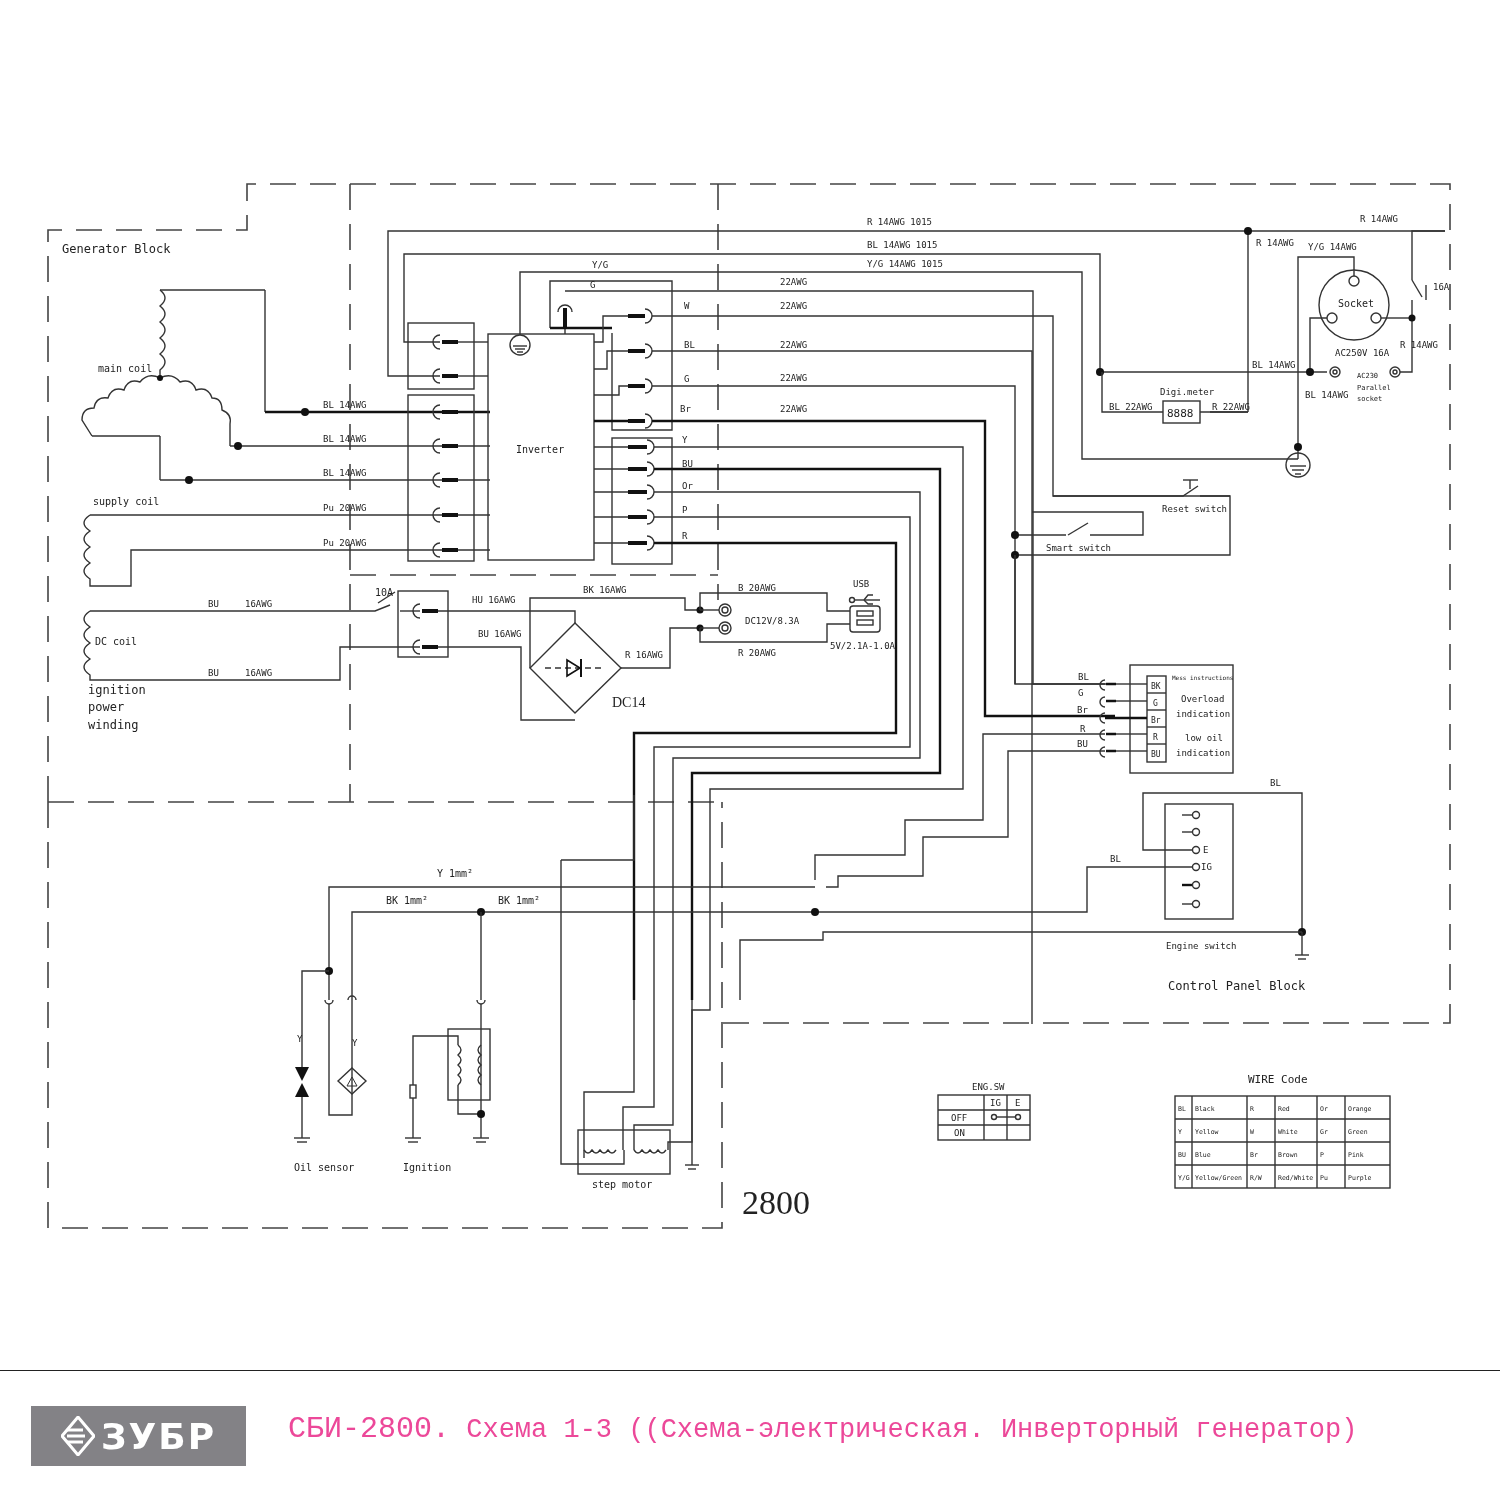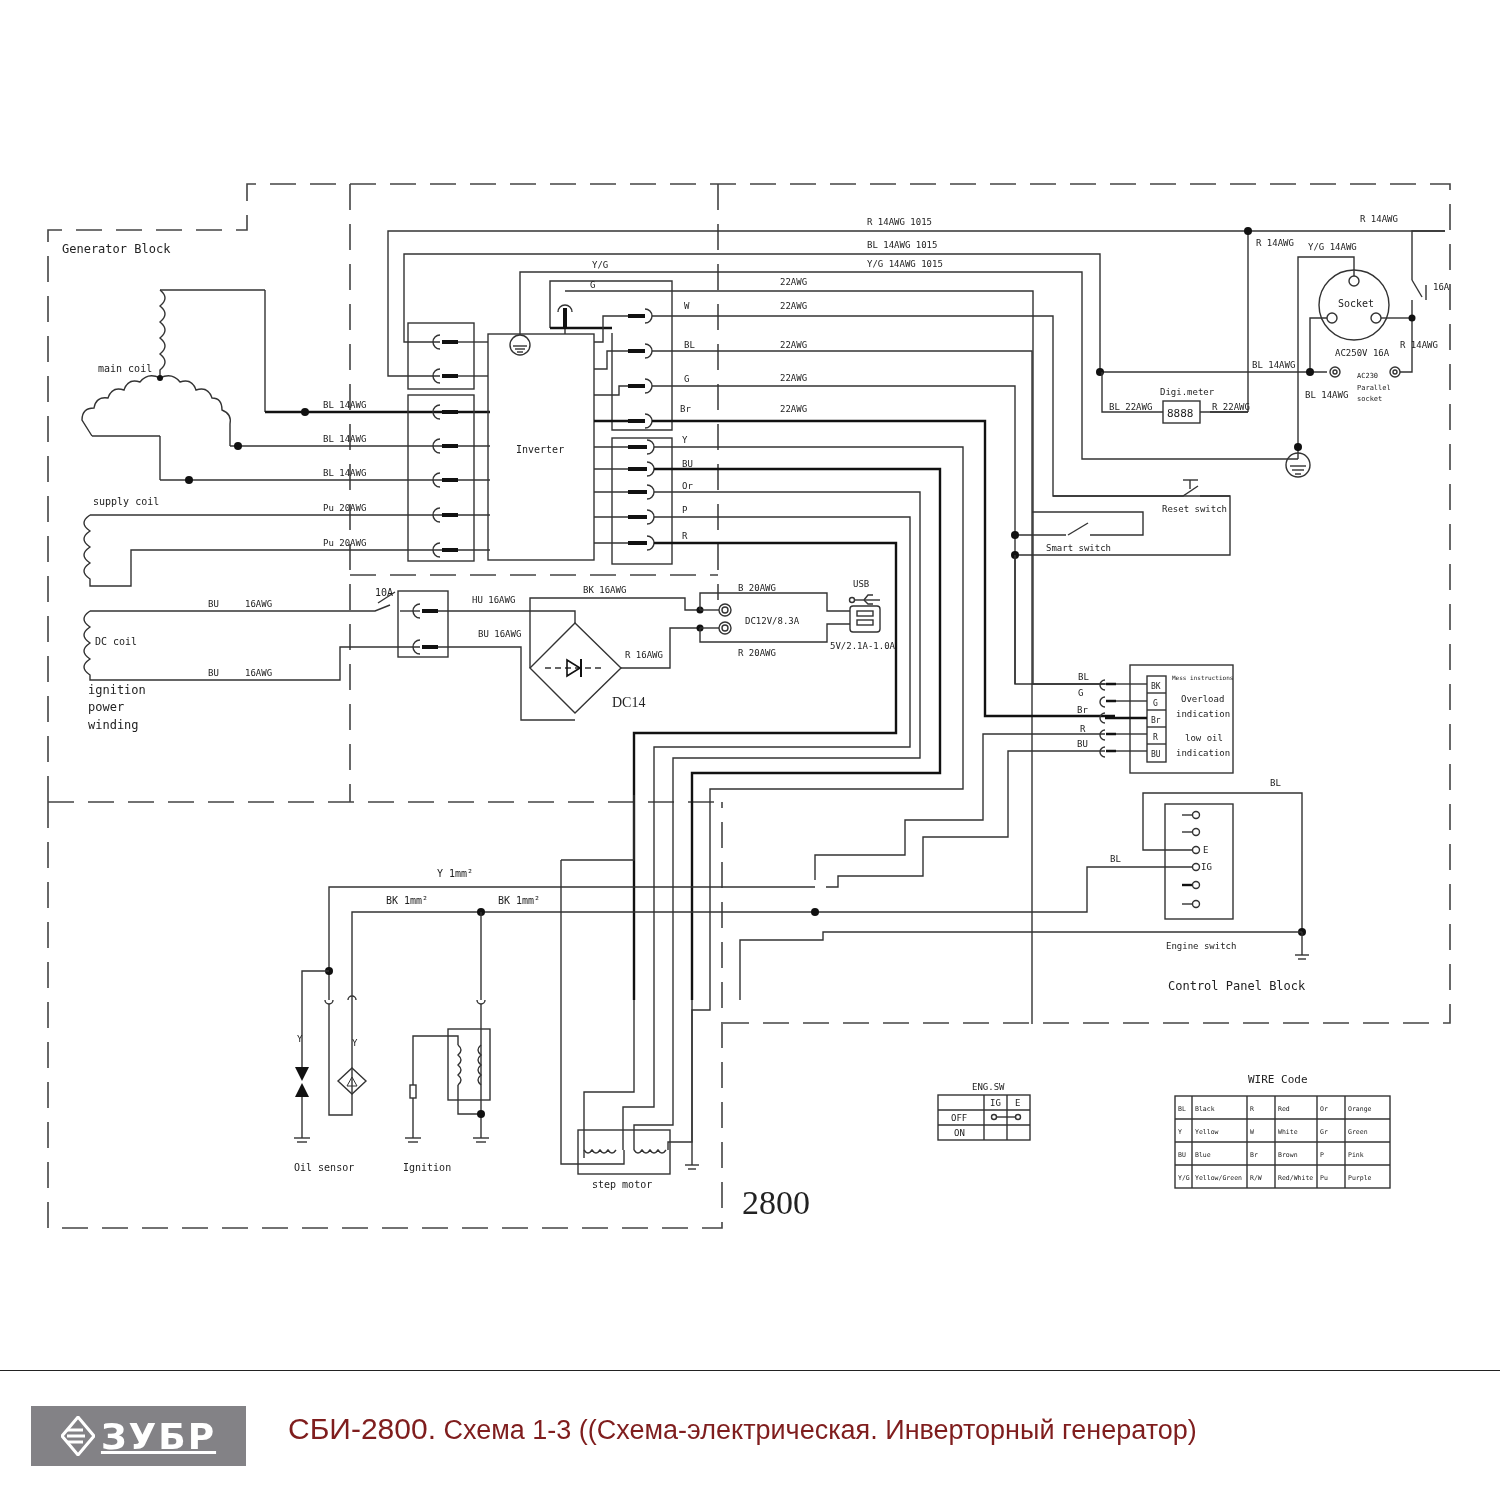--- a/index.html
+++ b/index.html
@@ -13,22 +13,22 @@
   .dot { fill: #111; }
   .pin { stroke: #111; stroke-width: 4; }
   .t9 { font-size: 9px; }
   .t10 { font-size: 10px; }
   .t11 { font-size: 11px; }
   .t12 { font-size: 12px; }
   .big { font-family: "Liberation Serif", serif !important; font-size: 34px; }
   .footer-rule { position: absolute; left: 0; top: 1370px; width: 1500px; height: 1px; background: #222; }
   .logo { position: absolute; left: 31px; top: 1406px; width: 215px; height: 60px; background: #838286; display: flex; align-items: center; justify-content: center; gap: 6px; }
   .logo-icon { width: 34px; height: 40px; }
-  .logo-text { color: #fff; font-family: "DejaVu Sans", sans-serif; font-weight: bold; font-size: 36px; letter-spacing: 2px; text-decoration: underline; }
-  .caption { position: absolute; left: 288px; top: 1412px; font-family: Liberation Sans, sans-serif; font-size: 27px; color: #7f1d1d; white-space: nowrap; }
+  .logo-text { color: #fff; font-family: "DejaVu Sans", sans-serif; font-weight: bold; font-size: 36px; letter-spacing: 2px; }
+  .caption { position: absolute; left: 288px; top: 1412px; font-family: Liberation Mono, monospace; font-size: 27px; color: #ec4899; white-space: nowrap; }
   .caption .model { font-size: 30px; }
   .caption .desc { font-weight: 300; }
 </style>
 </head>
 <body>
 
 <svg id="schematic" viewBox="0 0 1500 1340" xmlns="http://www.w3.org/2000/svg">
 
   <g>
     <polyline class="dash" points="48,802 48,230 247,230 247,184 1450,184 1450,1023 720,1023"></polyline>

